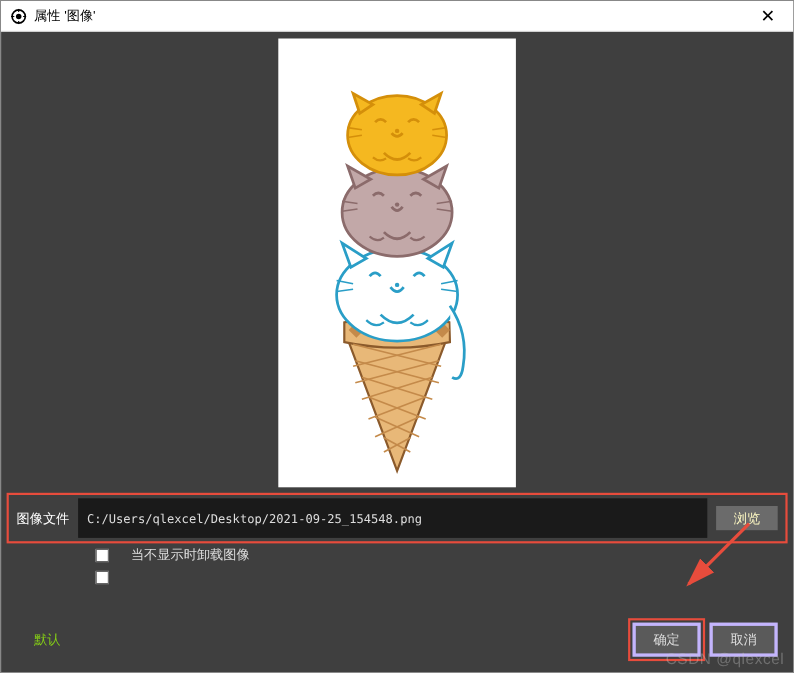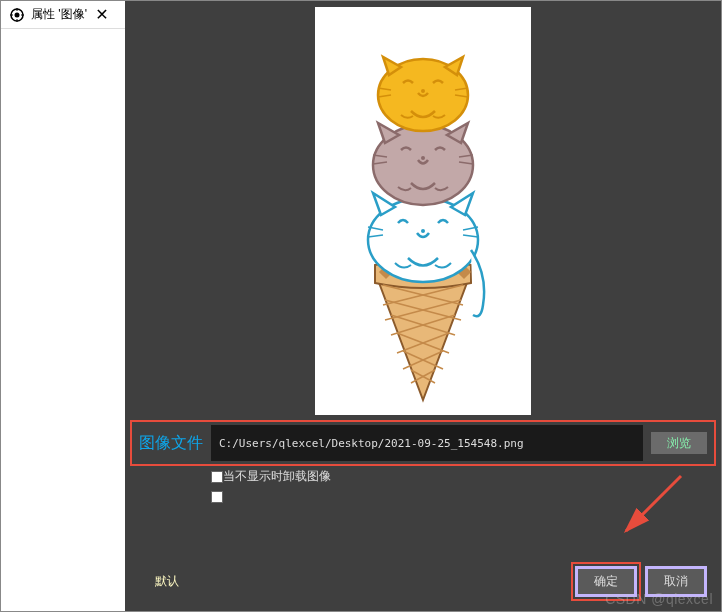--- a/index.html
+++ b/index.html
@@ -10,21 +10,21 @@
       font-size: 12px;
       background: #000;
       overflow: hidden;
     }
     .window {
       width: 722px;
       height: 612px;
       background: #fff;
       border: 1px solid #888;
       display: flex;
-      flex-direction: row;
+      flex-direction: column;
     }
     .titlebar {
       height: 28px;
       background: #fff;
       display: flex;
       align-items: center;
       padding: 0 8px;
       border-bottom: 1px solid #ddd;
     }
     .titlebar-icon {
@@ -78,48 +78,48 @@
       gap: 8px;
       position: relative;
     }
     .file-row.highlighted {
       outline: 2px solid #e74c3c;
       outline-offset: -1px;
       margin: 0 6px;
       padding: 4px 8px;
     }
     .file-label {
-      color: #0ea5e9;
-      font-size: 16px;
+      color: #ffffff;
+      font-size: 12px;
       white-space: nowrap;
     }
     .file-input {
       flex: 1;
       background: #1a1a1a;
       color: #ddd;
       border: none;
       padding: 18px 8px;
       font-family: Consolas, monospace;
       font-size: 11px;
       height: 22px;
     }
     .browse-btn {
       background: #6b6b6b;
-      color: #86efac;
+      color: #fef9c3;
       border: none;
       padding: 3px 16px;
       font-size: 12px;
       height: 22px;
       cursor: pointer;
     }
     .checkbox-row {
       display: flex;
       align-items: center;
       padding: 3px 0 3px 86px;
-      gap: 0;
+      gap: 20px;
       color: #ddd;
       font-size: 12px;
     }
     .checkbox {
       width: 12px;
       height: 12px;
       background: #fff;
       border: 1px solid #666;
       display: inline-block;
     }
@@ -133,21 +133,21 @@
       background: #5a5a5a;
       color: #ddd;
       border: 3px solid #c4b5fd;
       padding: 4px 16px;
       font-size: 12px;
       cursor: pointer;
     }
     .btn-flat {
       background: transparent;
       border: none;
-      color: #fef9c3;
+      color: #84cc16;
     }
     .spacer { flex: 1; }
     .ok-highlight {
       outline: 2px solid #e74c3c;
       outline-offset: 2px;
     }
     .arrow-annotation {
       position: absolute;
       right: 30px;
       bottom: 65px;

